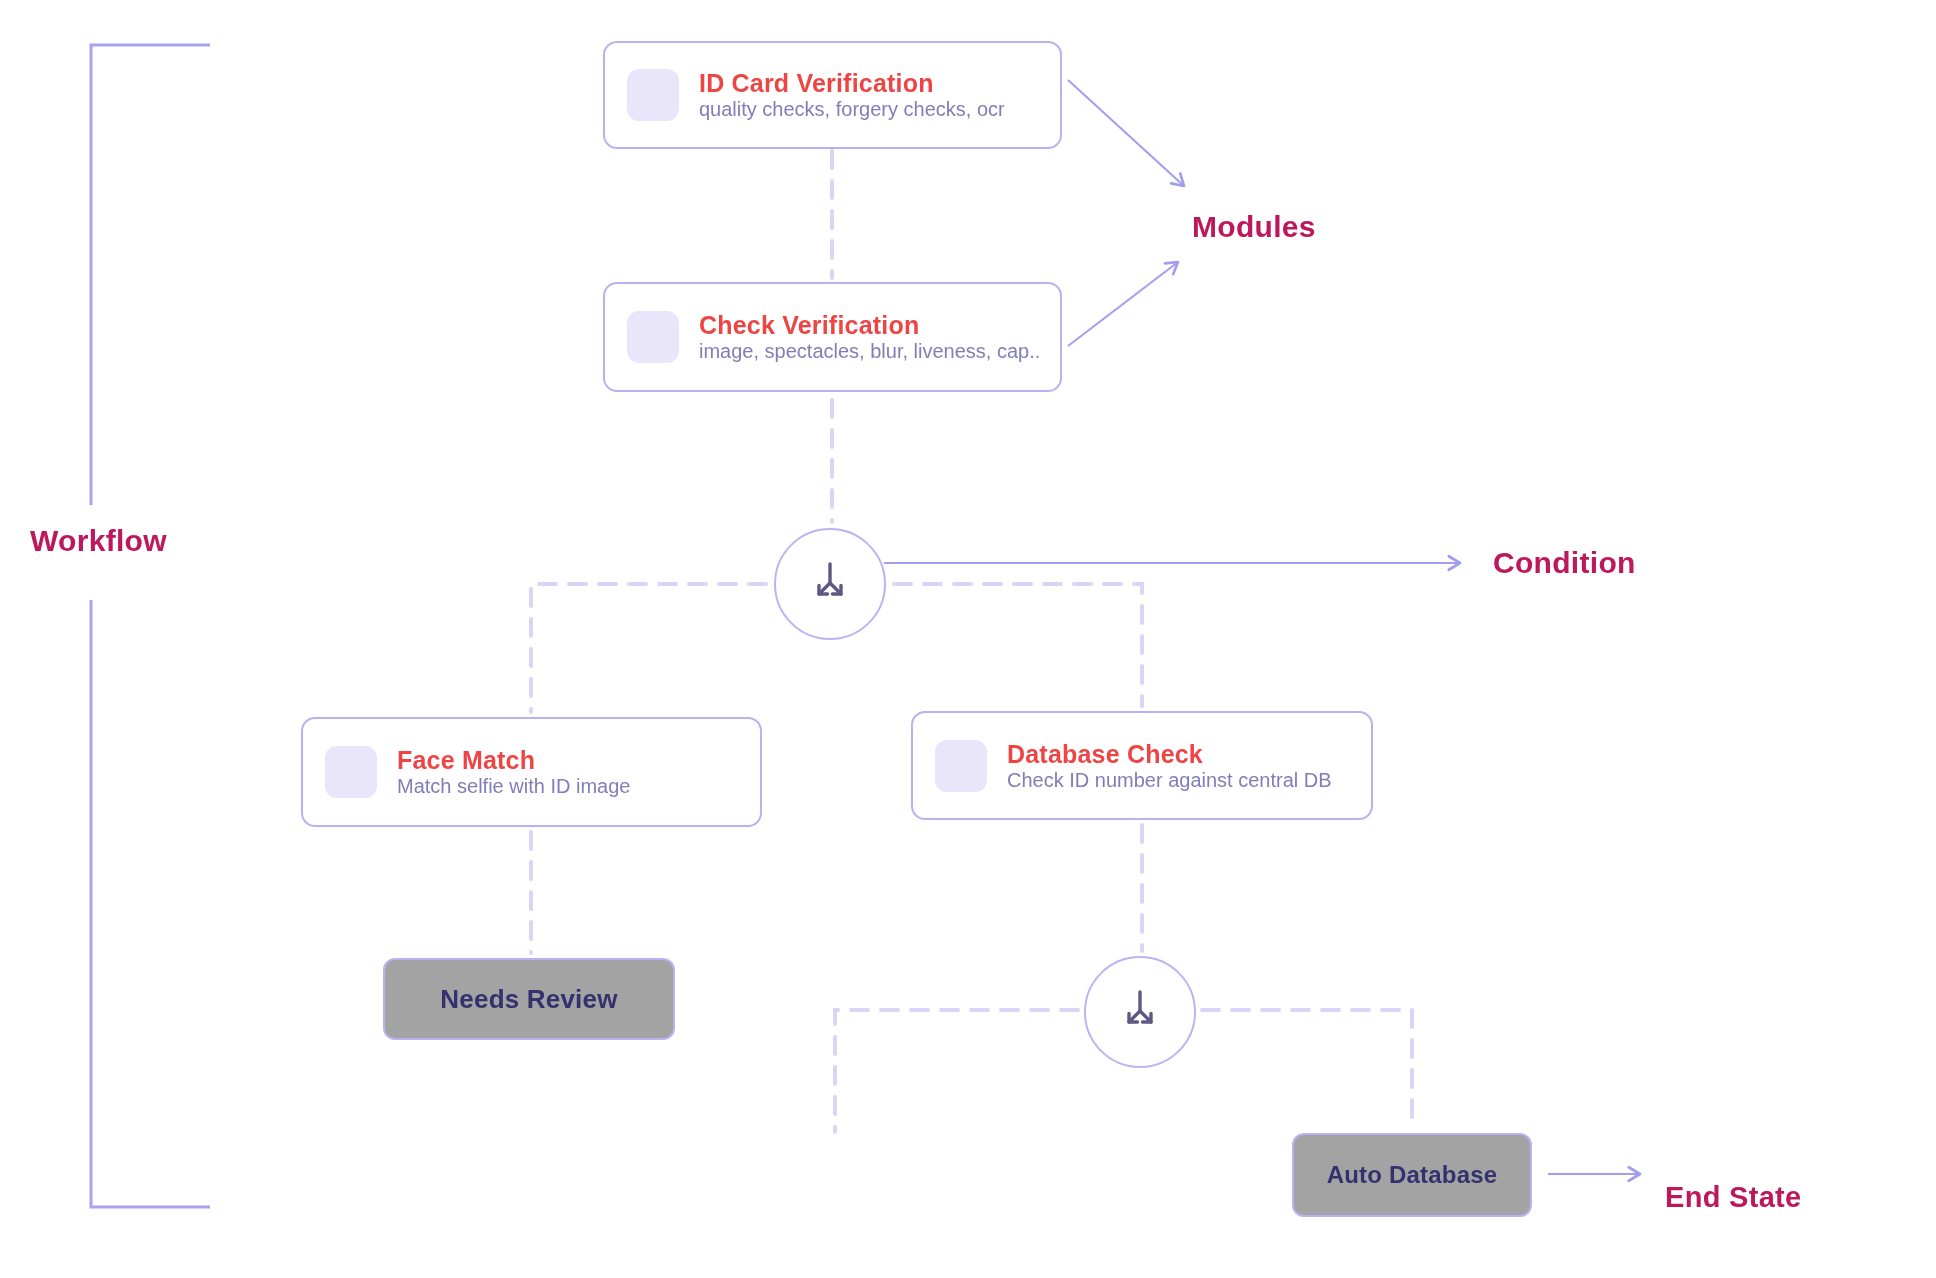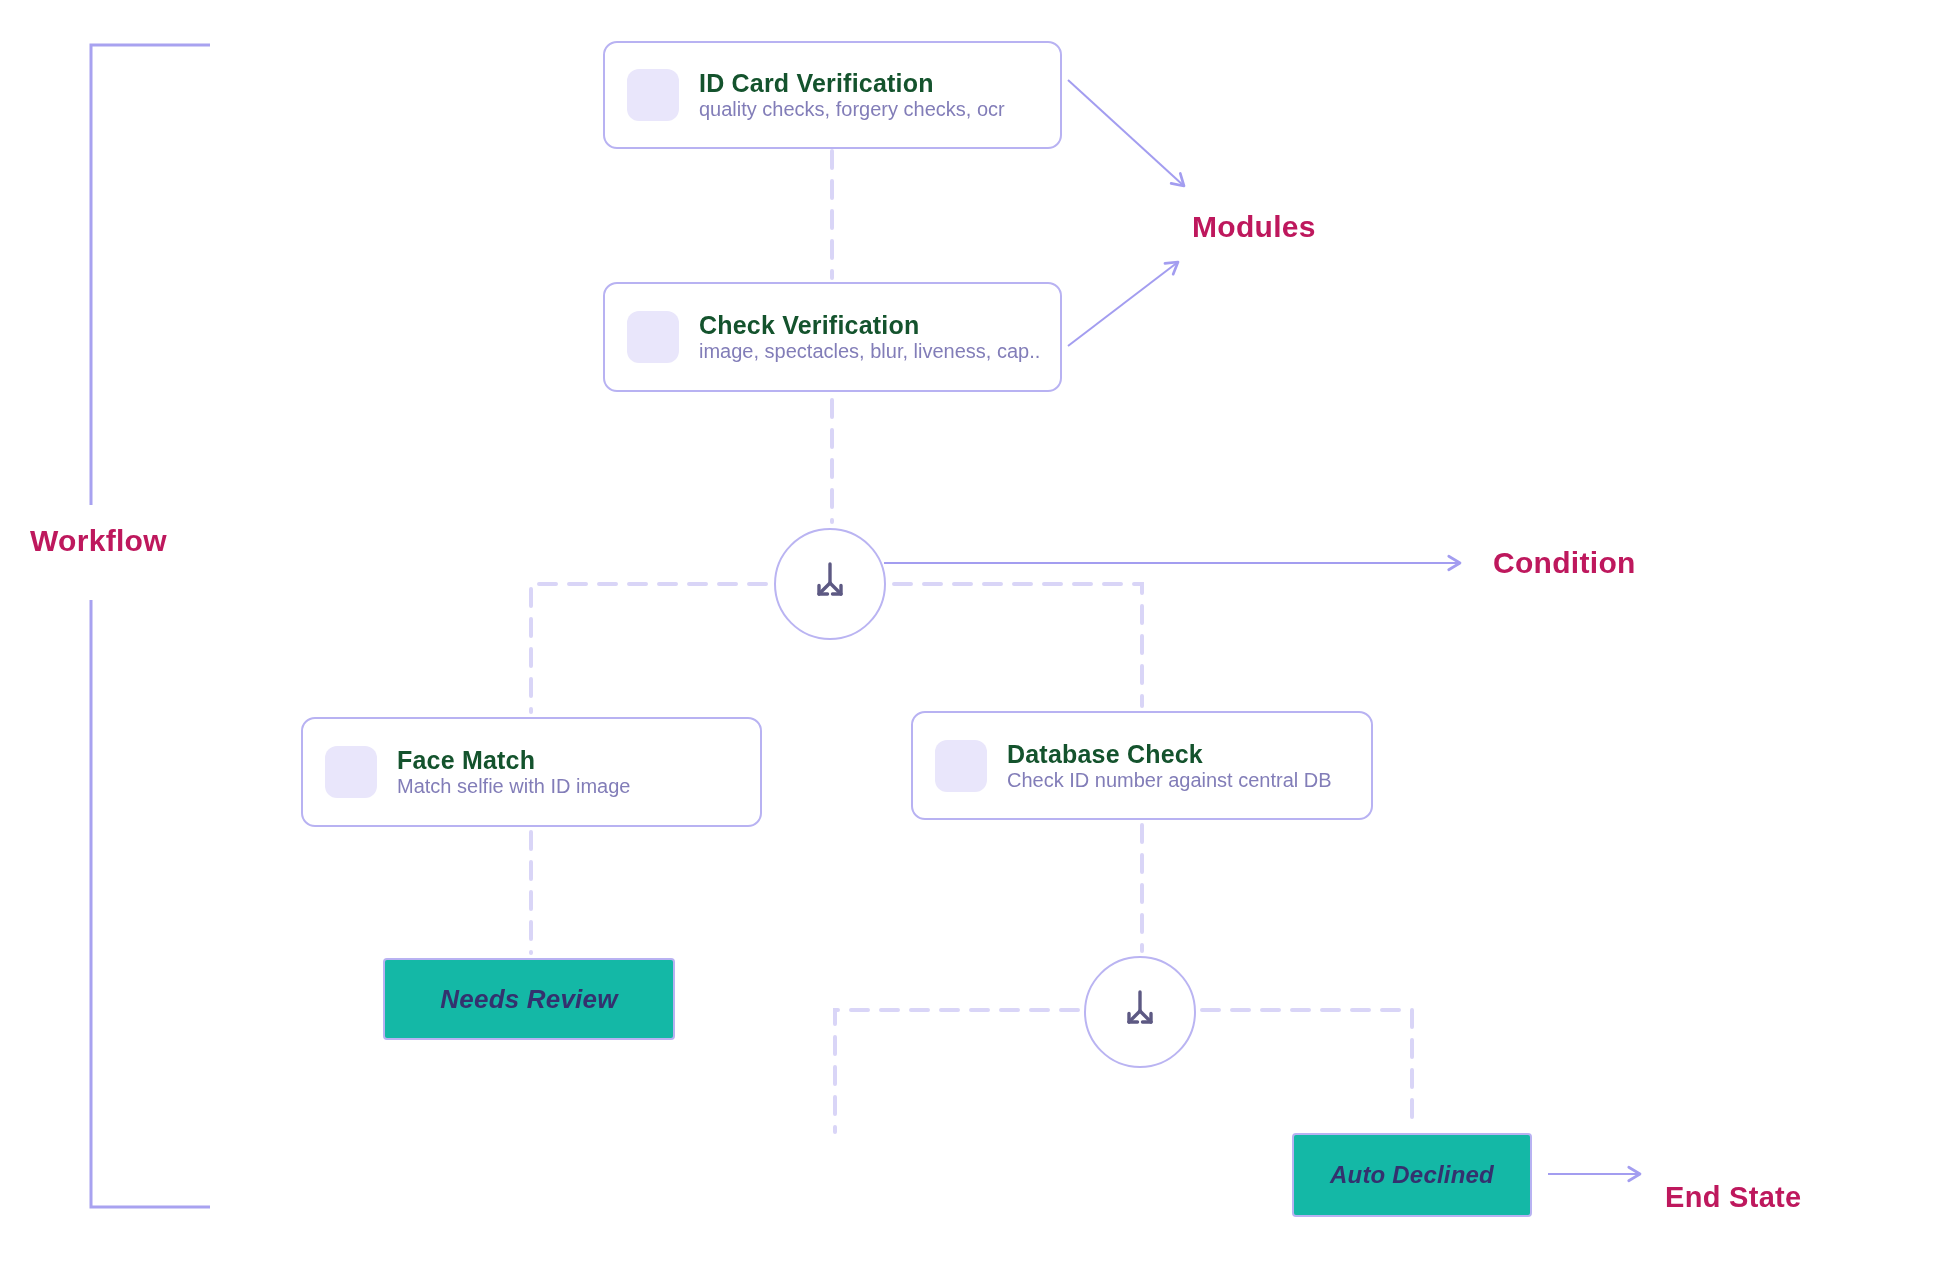--- a/index.html
+++ b/index.html
@@ -40,45 +40,44 @@
   .node-icon {
     width: 52px;
     height: 52px;
     border-radius: 12px;
     background: #e9e6fb;
     flex: none;
   }
   .node-title {
     font-size: 25px;
     font-weight: 700;
-    color: #14532d;
+    color: #ef4444;
     letter-spacing: 0.2px;
     white-space: nowrap;
   }
   .node-subtitle {
     font-size: 20px;
     font-weight: 400;
     color: #827db8;
     white-space: nowrap;
   }
   .pill {
     position: absolute;
-    background: #14b8a6;
+    background: #a3a3a3;
     border: 2px solid #b8b2f2;
-    border-radius: 4px;
+    border-radius: 12px;
     box-sizing: border-box;
     display: flex;
     align-items: center;
     justify-content: center;
     font-weight: 600;
     color: #34316e;
     letter-spacing: 0.2px;
     cursor: pointer;
     white-space: nowrap;
-    font-style: italic;
   }
   .branch-node {
     position: absolute;
     width: 112px;
     height: 112px;
     border: 2.5px solid #bab4f2;
     border-radius: 50%;
     background: #ffffff;
     box-sizing: border-box;
     display: flex;
@@ -177,15 +176,15 @@
         <path d="M13 24.5 L13 33 L21.5 33"></path>
         <path d="M24 22 L35 33"></path>
         <path d="M35 24.5 L35 33 L26.5 33"></path>
       </g>
     </svg>
   </div>
 
   <div class="pill" style="left:383px; top:958px; width:292px; height:82px; font-size:26px;">Needs Review</div>
 
 
-  <div class="pill" style="left:1292px; top:1133px; width:240px; height:84px; font-size:24px;">Auto Declined</div>
+  <div class="pill" style="left:1292px; top:1133px; width:240px; height:84px; font-size:24px;">Auto Database</div>
 
 </div>
 
 </body></html>

